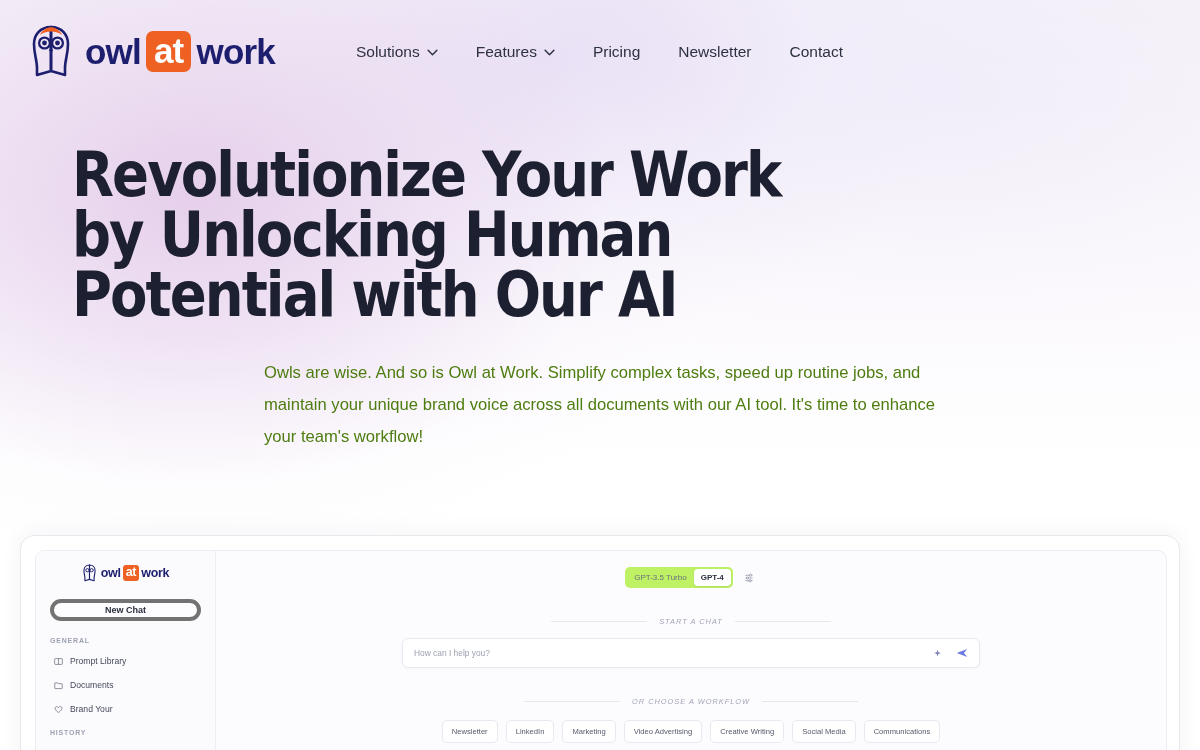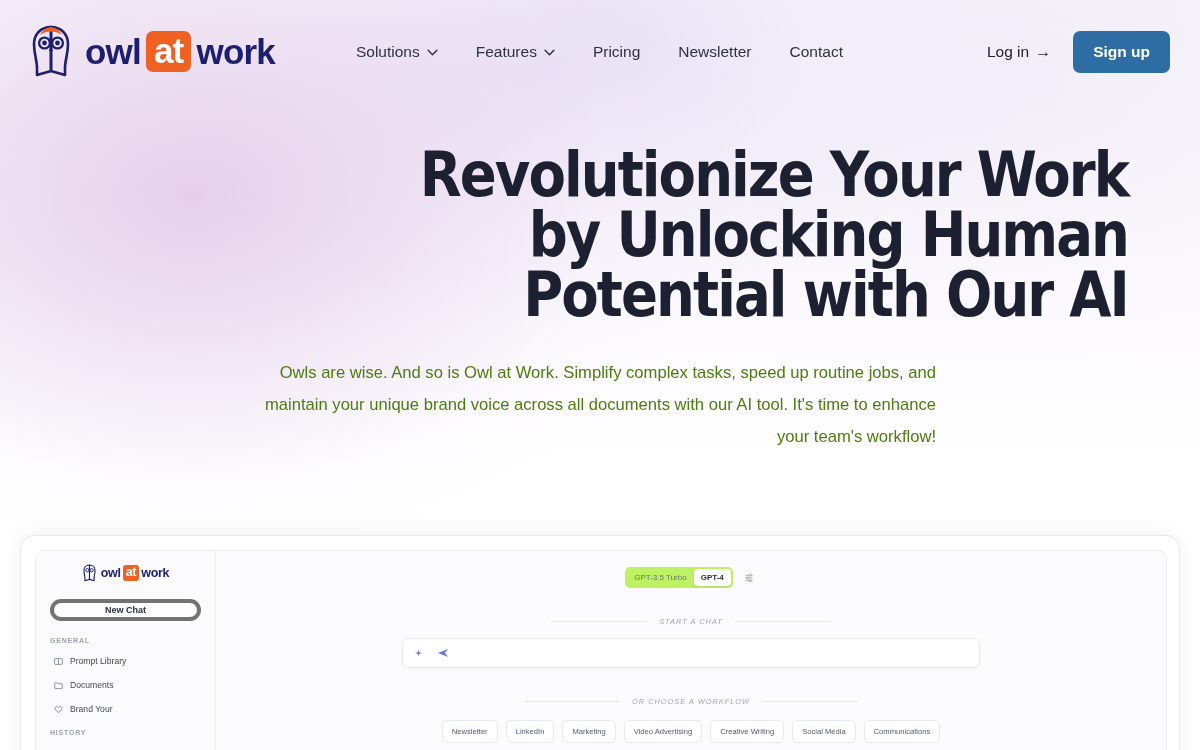--- a/index.html
+++ b/index.html
@@ -116,21 +116,21 @@
     padding: 12px 20px;
     cursor: pointer;
     font-family: inherit;
     white-space: nowrap;
   }
 
   
   .hero {
     position: relative;
     z-index: 4;
-    text-align: right;
+    text-align: left;
     padding-top: 42px;
   }
   .hero-title {
     font-family: "DejaVu Sans", sans-serif;
     font-size: 62px;
     line-height: 60px;
     font-weight: 700;
     color: #1d2030;
     letter-spacing: -2.2px;
     transform: scaleX(0.88);
@@ -339,27 +339,20 @@
         <span>Pricing</span>
       </div>
       <div class="nav-item">
         <span>Newsletter</span>
       </div>
       <div class="nav-item">
         <span>Contact</span>
       </div>
     </nav>
 
-    <div class="header-right">
-      <div class="login-link">
-        <span>Log in</span>
-        <span class="arrow-r">→</span>
-      </div>
-      <button class="signup-btn">Sign up</button>
-    </div>
   </header>
 
   <section class="hero">
     <h1 class="hero-title">
       <div>Revolutionize Your Work</div>
       <div>by Unlocking Human</div>
       <div>Potential with Our AI</div>
     </h1>
     <p class="hero-sub">Owls are wise. And so is Owl at Work. Simplify complex tasks, speed up routine jobs, and maintain your unique brand voice across all documents with our AI tool. It's time to enhance your team's workflow!</p>
   </section>
@@ -430,20 +423,21 @@
           </span>
         </div>
 
         <div class="divider-row">
           <span class="line"></span>
           <span class="dtext">START A CHAT</span>
           <span class="line"></span>
         </div>
 
         <div class="chat-input">
+          <span class="ph">How can I help you?</span>
           <span class="chat-icons">
             <span>
               <svg width="9" height="9" viewBox="0 0 14 14">
                 <path d="M7 1 L8.3 5.1 L12.4 6.4 L8.3 7.7 L7 11.8 L5.7 7.7 L1.6 6.4 L5.7 5.1 Z" fill="#7b82b8"></path>
               </svg>
             </span>
             <span>
               <svg width="12" height="10" viewBox="0 0 16 13">
                 <path d="M1 6.4 L15 1 L10.6 6.4 L15 11.8 Z" fill="#6c7ae0"></path>
               </svg>

